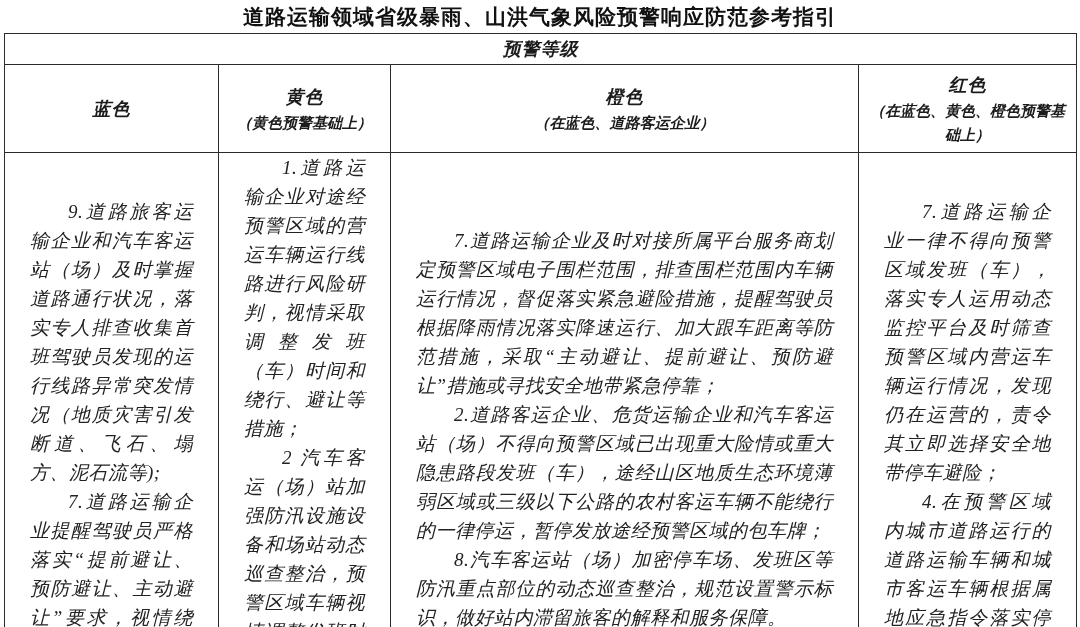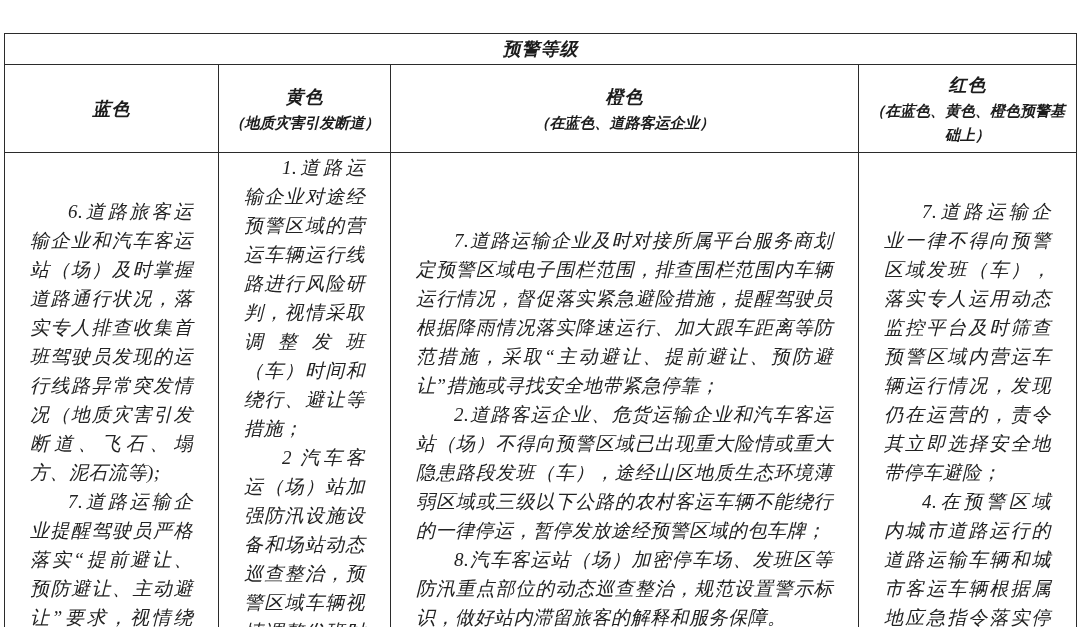--- a/index.html
+++ b/index.html
@@ -88,54 +88,55 @@
   td.body-cell p {
     margin: 0;
     text-indent: 2em;
   }
 </style>
 </head>
 <body>
 
 <div class="page">
 
+  <div class="doc-title">道路运输领域省级暴雨、山洪气象风险预警响应防范参考指引</div>
 
   <table class="guide">
     <colgroup>
       <col class="c1">
         <col class="c2">
         <col class="c3">
         <col class="c4">
     </colgroup>
     <tbody>
       <tr class="level-row">
         <td colspan="4" class="level-cell">预警等级</td>
       </tr>
 
       <tr class="header-row">
         <td class="head-cell">
           <div class="head-name">蓝色</div>
         </td>
         <td class="head-cell">
           <div class="head-name">黄色</div>
-          <div class="head-sub">（地质灾害引发断道）</div>
+          <div class="head-sub">（黄色预警基础上）</div>
         </td>
         <td class="head-cell">
           <div class="head-name">橙色</div>
           <div class="head-sub">（在蓝色、道路客运企业）</div>
         </td>
         <td class="head-cell">
           <div class="head-name">红色</div>
           <div class="head-sub">（在蓝色、黄色、橙色预警基础上）</div>
         </td>
       </tr>
 
       <tr class="body-row">
         <td class="body-cell">
-          <p>6.道路旅客运输企业和汽车客运站（场）及时掌握道路通行状况，落实专人排查收集首班驾驶员发现的运行线路异常突发情况（地质灾害引发断道、飞石、塌方、泥石流等);</p>
+          <p>9.道路旅客运输企业和汽车客运站（场）及时掌握道路通行状况，落实专人排查收集首班驾驶员发现的运行线路异常突发情况（地质灾害引发断道、飞石、塌方、泥石流等);</p>
           <p>7.道路运输企业提醒驾驶员严格落实“提前避让、预防避让、主动避让”要求，视情绕行避让。</p>
         </td>
         <td class="body-cell">
           <p>1.道路运输企业对途经预警区域的营运车辆运行线路进行风险研判，视情采取调整发班（车）时间和绕行、避让等措施；</p>
           <p>2 汽车客运（场）站加强防汛设施设备和场站动态巡查整治，预警区域车辆视情调整发班时间等风险管控措施。</p>
         </td>
         <td class="body-cell">
           <p>7.道路运输企业及时对接所属平台服务商划定预警区域电子围栏范围，排查围栏范围内车辆运行情况，督促落实紧急避险措施，提醒驾驶员根据降雨情况落实降速运行、加大跟车距离等防范措施，采取“主动避让、提前避让、预防避让”措施或寻找安全地带紧急停靠；</p>
           <p>2.道路客运企业、危货运输企业和汽车客运站（场）不得向预警区域已出现重大险情或重大隐患路段发班（车），途经山区地质生态环境薄弱区域或三级以下公路的农村客运车辆不能绕行的一律停运，暂停发放途经预警区域的包车牌；</p>
           <p>8.汽车客运站（场）加密停车场、发班区等防汛重点部位的动态巡查整治，规范设置警示标识，做好站内滞留旅客的解释和服务保障。</p>

